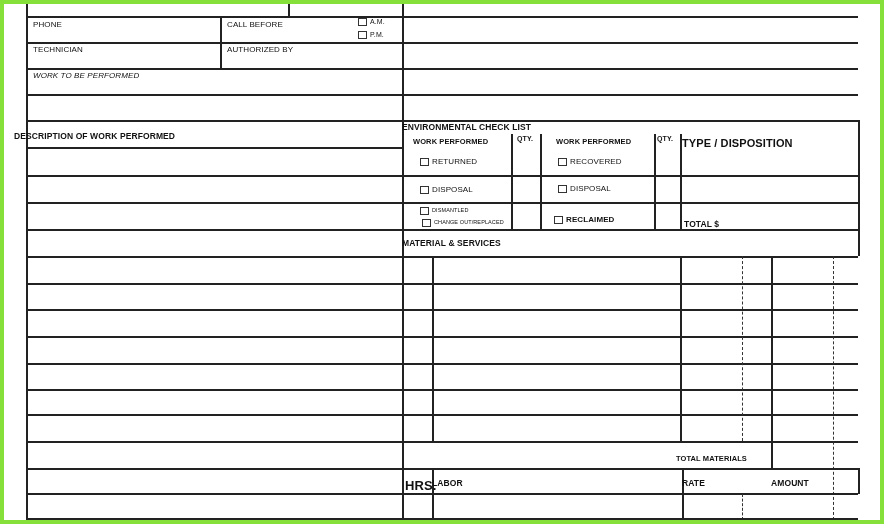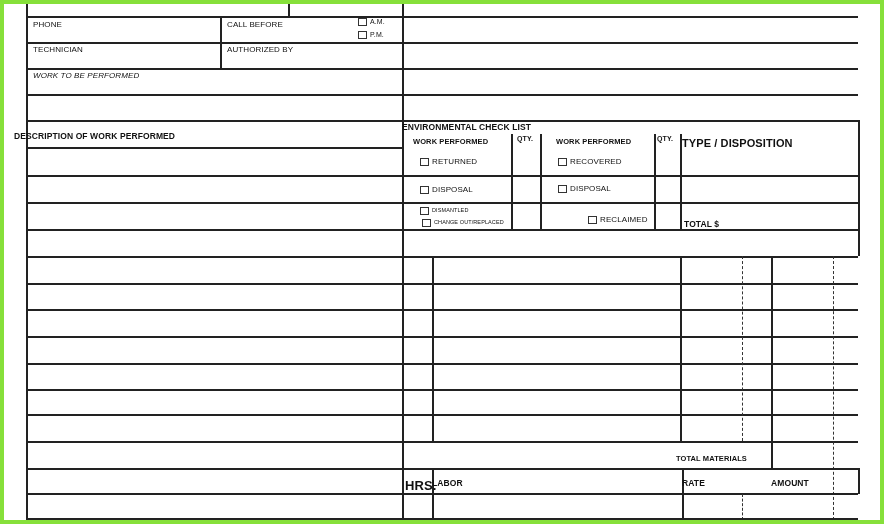--- a/index.html
+++ b/index.html
@@ -58,25 +58,26 @@
   <div class="ln h" style="left:22px;top:171px;width:832px;"></div>
   <div class="ln h" style="left:22px;top:198px;width:832px;"></div>
   <div class="ln h" style="left:22px;top:225px;width:832px;"></div>
 
   <div class="t" style="left:416px;top:153px;"><span class="cb"></span><span>RETURNED</span></div>
   <div class="t" style="left:416px;top:181px;"><span class="cb"></span><span>DISPOSAL</span></div>
   <div class="t sm" style="left:416px;top:203px;"><span class="cb"></span><span>DISMANTLED</span></div>
   <div class="t sm" style="left:418px;top:215px;"><span class="cb"></span><span>CHANGE OUT/REPLACED</span></div>
   <div class="t" style="left:554px;top:153px;"><span class="cb"></span><span>RECOVERED</span></div>
   <div class="t" style="left:554px;top:180px;"><span class="cb"></span><span>DISPOSAL</span></div>
-  <div class="t" style="left:584px;top:211px;"><span class="cb"></span><span>RECLAIMED</span></div>
+  <div class="t" style="left:550px;top:211px;font-weight:bold;"><span class="cb"></span><span>RECLAIMED</span></div>
   <div class="t b" style="left:680px;top:215px;">TOTAL $</div>
 
   <div class="ln v" style="left:854px;top:226px;height:26px;"></div>
   <div class="ln h" style="left:22px;top:252px;width:832px;"></div>
+  <div class="t b ctr" style="left:398px;top:234px;width:456px;">MATERIAL &amp; SERVICES</div>
 
   <div class="ln h" style="left:22px;top:279px;width:832px;"></div>
   <div class="ln h" style="left:22px;top:305px;width:832px;"></div>
   <div class="ln h" style="left:22px;top:332px;width:832px;"></div>
   <div class="ln h" style="left:22px;top:359px;width:832px;"></div>
   <div class="ln h" style="left:22px;top:385px;width:832px;"></div>
   <div class="ln h" style="left:22px;top:410px;width:832px;"></div>
   <div class="ln h" style="left:22px;top:437px;width:832px;"></div>
 
   <div class="ln v" style="left:428px;top:252px;height:185px;"></div>

